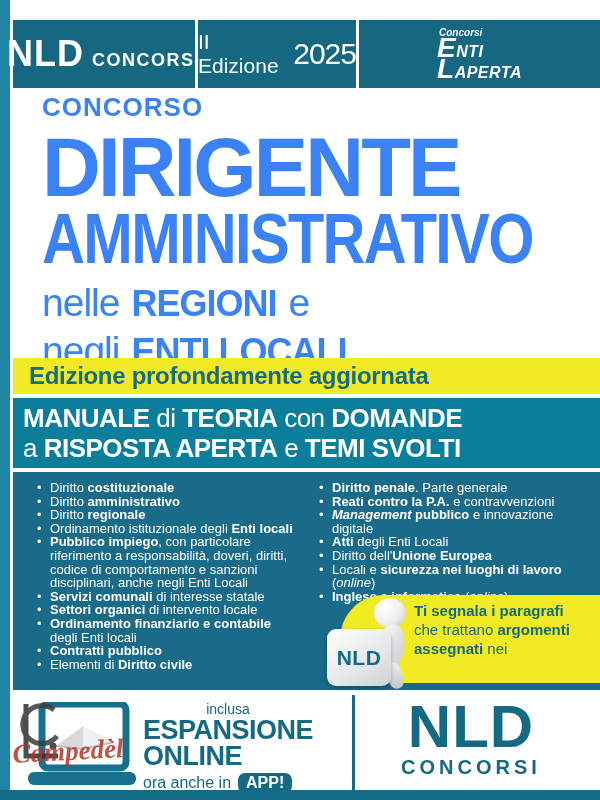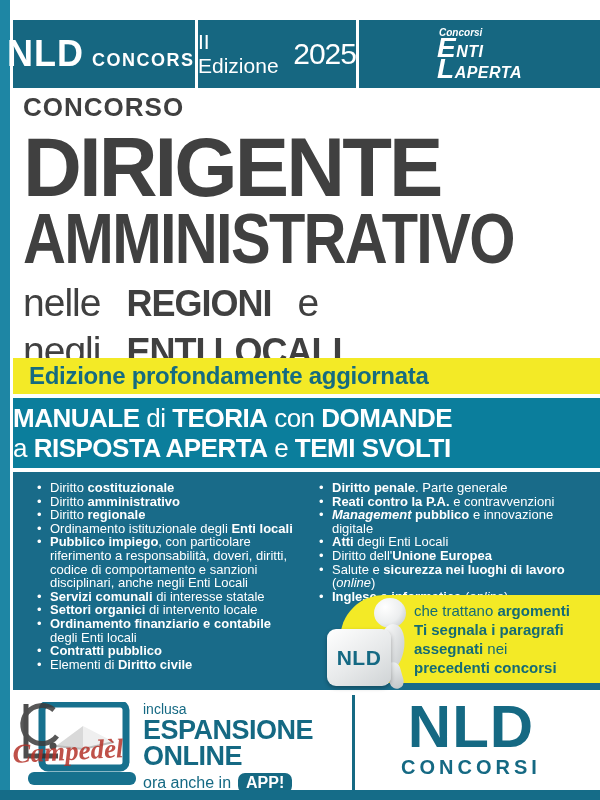--- a/index.html
+++ b/index.html
@@ -21,39 +21,39 @@
   .nld-mark{font-size:36px;font-weight:800;letter-spacing:1px;}
   .nld-word{font-size:18px;font-weight:700;letter-spacing:1.5px;}
   .ed-label{font-size:21px;font-weight:400;}
   .ed-year{font-size:30px;font-weight:400;margin-left:8px;letter-spacing:-1px;}
   .el-logo{line-height:1;text-align:left;}
   .el-small{display:block;font-size:10px;font-style:italic;font-weight:700;margin:0 0 1px 2px;}
   .el-row{display:block;font-weight:800;font-style:italic;font-size:16px;letter-spacing:.5px;}
   .el-big{font-size:28px;line-height:18px;}
 
   
-  .title-block{left:23px;top:92px;width:556px;color:#404040;}
+  .title-block{left:42px;top:92px;width:556px;color:#3b82f6;}
   .kicker{font-size:26px;font-weight:800;letter-spacing:1px;}
   .t1{font-size:84px;font-weight:800;letter-spacing:-3px;line-height:72px;margin-top:8px;
       transform:scaleX(.97);transform-origin:left;white-space:nowrap;}
   .t2{font-size:70px;font-weight:800;letter-spacing:-2px;line-height:60px;margin-top:6px;
       transform:scaleX(.85);transform-origin:left;white-space:nowrap;}
-  .t-row{display:flex;align-items:baseline;gap:26px;margin-top:12px;white-space:nowrap;}
+  .t-row{display:flex;align-items:baseline;gap:12px;margin-top:12px;white-space:nowrap;}
   .t-row.second{margin-top:4px;}
   .t-pre{font-size:39px;font-weight:400;letter-spacing:-1px;}
   .t-main{font-size:36px;font-weight:800;letter-spacing:-1px;}
 
   
   .banner-yellow{left:13px;top:358px;width:587px;height:36px;background:#f3ea26;
                  display:flex;align-items:center;padding-left:16px;box-sizing:border-box;}
   .banner-yellow span{font-size:24px;font-weight:800;color:#156b80;letter-spacing:-.3px;}
 
   
   .band-subtitle{left:13px;top:398px;width:587px;height:70px;background:#0b7e9c;color:#fff;
-                 padding:5px 0 0 0;box-sizing:border-box;}
+                 padding:5px 0 0 10px;box-sizing:border-box;}
   .sub-line{font-size:26px;line-height:30px;font-weight:400;letter-spacing:-.5px;white-space:nowrap;}
 
   
   .panel{left:13px;top:472px;width:587px;height:218px;background:#196b89;overflow:hidden;}
   .topics{list-style:none;margin:0;padding:0;position:absolute;top:9px;}
   .topics-left{left:24px;width:264px;}
   .topics-right{left:306px;width:270px;}
   .topics li{position:relative;padding-left:13px;color:#fff;font-size:13px;line-height:13.6px;}
   .blt{position:absolute;left:0;top:0;}
   .b{font-weight:700;}
@@ -78,21 +78,21 @@
   .m-leg{position:absolute;left:36px;top:66px;width:14px;height:27px;border-radius:7px;
          background:linear-gradient(#eef0f1,#c3c7c9);transform:rotate(-16deg);}
 
   
   .laptop{left:26px;top:702px;z-index:1;}
   .monogram{left:12px;top:700px;z-index:2;opacity:.85;}
   .watermark{left:0px;top:736px;width:136px;z-index:3;text-align:center;
              font-family:"Liberation Serif",serif;font-style:italic;font-weight:700;
              font-size:27px;color:#b5332a;transform:rotate(-3deg);opacity:.85;}
   .incl-block{left:143px;top:701px;color:#156983;z-index:2;}
-  .incl{font-size:14px;line-height:16px;}
+  .incl{font-size:14px;line-height:16px;text-align:center;}
   .exp{font-size:27px;font-weight:800;line-height:26px;letter-spacing:-.5px;}
   .app-row{display:flex;align-items:center;gap:7px;font-size:16px;margin-top:4px;}
   .app-badge{background:#156983;color:#fff;font-weight:800;font-size:16px;padding:1px 8px;
              border-radius:7px;}
   .fdivider{left:352px;top:695px;width:3px;height:95px;background:#156983;}
   .nld-big{left:360px;top:699px;width:222px;text-align:center;color:#156983;}
   .big-mark{font-size:60px;font-weight:800;line-height:56px;letter-spacing:1px;}
   .big-sub{font-size:20px;font-weight:800;letter-spacing:4px;margin-top:1px;}
 </style>
 </head>
@@ -158,38 +158,37 @@
         <li><span class="blt">•</span><span class="b">Ordinamento finanziario e contabile</span><span> degli Enti locali</span></li>
         <li><span class="blt">•</span><span class="b">Contratti pubblico</span></li>
         <li><span class="blt">•</span><span>Elementi di </span><span class="b">Diritto civile</span></li>
       </ul>
     <ul class="topics topics-right">
         <li><span class="blt">•</span><span class="b">Diritto penale</span><span>. Parte generale</span></li>
         <li><span class="blt">•</span><span class="b">Reati contro la P.A.</span><span> e contravvenzioni</span></li>
         <li><span class="blt">•</span><span class="bi">Management</span><span> </span><span class="b">pubblico</span><span> e innovazione digitale</span></li>
         <li><span class="blt">•</span><span class="b">Atti</span><span> degli Enti Locali</span></li>
         <li><span class="blt">•</span><span>Diritto dell'</span><span class="b">Unione Europea</span></li>
-        <li><span class="blt">•</span><span>Salute e </span><span class="b">sicurezza nei luoghi di lavoro</span><span> (</span><span class="i">online</span><span>)</span></li>
+        <li><span class="blt">•</span><span>Locali e </span><span class="b">sicurezza nei luoghi di lavoro</span><span> (</span><span class="i">online</span><span>)</span></li>
         <li><span class="blt">•</span><span class="b">Inglese</span><span> e </span><span class="b">informatica</span><span> (</span><span class="i">online</span><span>)</span></li>
       </ul>
   </div>
 
   <div class="abs badge-blob"></div>
   <div class="abs mascot">
     <div class="m-arm"></div>
     <div class="m-head"></div>
     <div class="m-torso"></div>
     <div class="m-leg"></div>
   </div>
   <div class="abs badge-cube">NLD</div>
   <div class="abs badge-note">
+    <div><span class="b">Ti segnala i paragrafi</span></div>
     <div><span>che trattano </span><span class="b">argomenti</span></div>
-    <div><span class="b">Ti segnala i paragrafi</span></div>
     <div><span class="b">assegnati</span><span> nei</span></div>
-    <div><span class="b">precedenti concorsi</span></div>
   </div>
 
   <svg class="abs laptop" width="112" height="88" viewBox="0 0 112 88">
     <rect x="16" y="2" width="84" height="64" rx="6" fill="#ffffff" stroke="#17718e" stroke-width="7"></rect>
     <path d="M30 44 L57 24 L57 47 Z" fill="#d9d9d9"></path>
     <path d="M57 24 L88 40 L57 47 Z" fill="#efefef"></path>
     <path d="M30 44 L57 47 L88 40" fill="none" stroke="#bdbdbd" stroke-width="2"></path>
     <rect x="2" y="70" width="108" height="13" rx="6" fill="#17718e"></rect>
   </svg>
   <svg class="abs monogram" width="54" height="66" viewBox="0 0 54 66">

